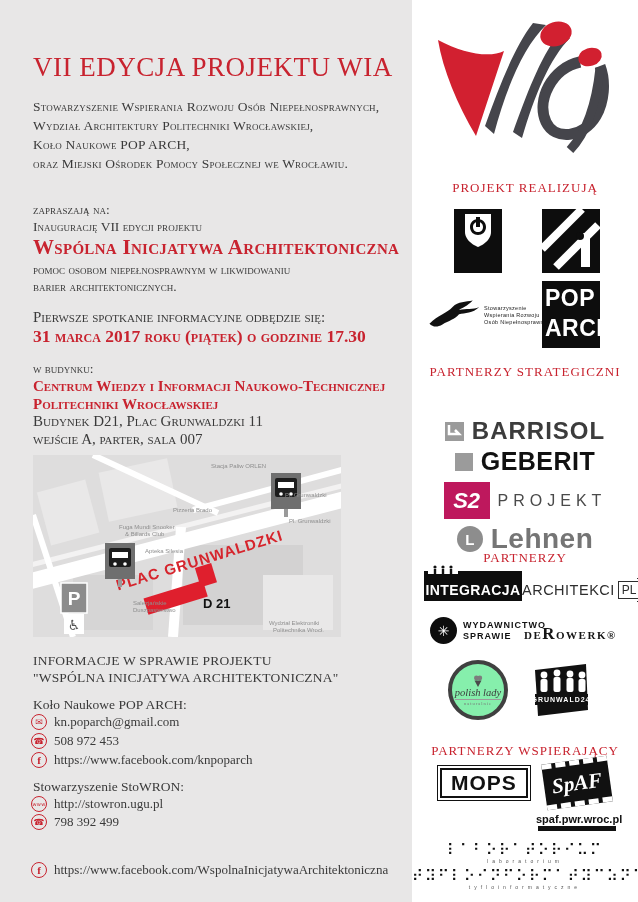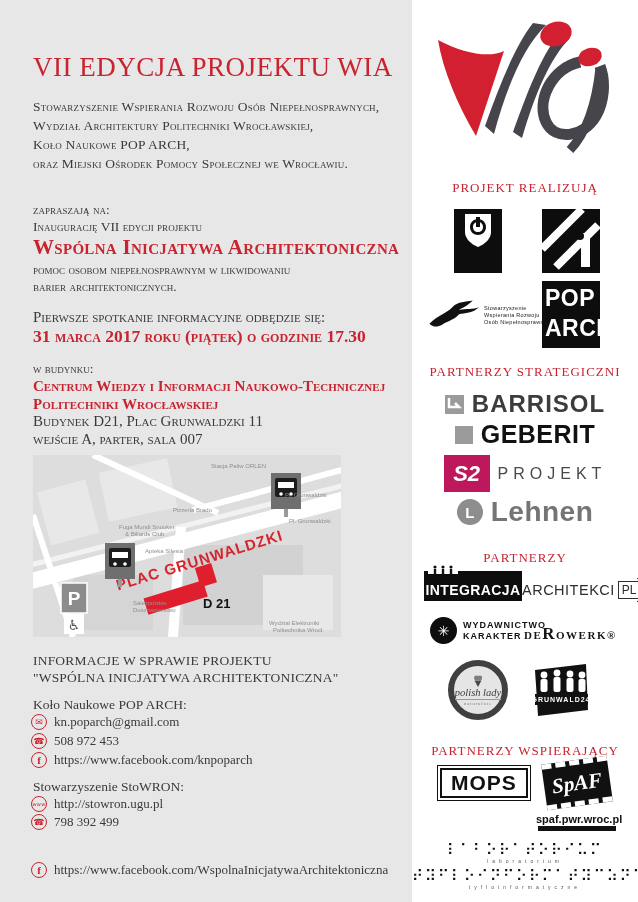--- a/index.html
+++ b/index.html
@@ -49,21 +49,21 @@
   .pw-text { font-family:"Liberation Sans",sans-serif; font-size:7.5px; line-height:8.5px; color:#fff;margin-top:25px; }
 
   .poparch { left:130px; top:281px; width:58px; height:67px;
              font-family:"Liberation Sans",sans-serif; font-weight:bold; font-size:23px;
              line-height:30px; padding:2px 3px; letter-spacing:.5px; overflow:hidden; }
 
   .bird-wrap { left:16px; top:300px; display:flex; align-items:center; gap:4px; }
   .bird-text { font-family:"Liberation Sans",sans-serif; font-size:5.5px; line-height:7px; color:#222; letter-spacing:.3px; }
 
   .row-center { position:absolute; width:100%; display:flex; justify-content:center; align-items:center; gap:8px; }
-  .sans { font-family:"Liberation Sans",sans-serif; }
+  .sans { font-family:"Liberation Sans",sans-serif;margin-top:27px; }
 
   .barrisol-text { font-size:24px; font-weight:bold; color:#3c3c3c; letter-spacing:1px; }
   .geberit-sq { width:18px; height:18px; background:#9b9b9b; }
   .geberit-text { font-size:25px; font-weight:bold; color:#111; letter-spacing:.5px; }
   .s2-sq { width:46px; height:37px; background:#be185d; color:#fff; display:flex; align-items:center;
            justify-content:center; font-size:22px; font-weight:bold; font-style:italic; }
   .s2-text { font-size:16px; color:#4a4a4a; letter-spacing:5px; }
   .lehnen-c { width:26px; height:26px; border-radius:50%; background:#8d8d8d; color:#fff;
               display:flex; align-items:center; justify-content:center; font-size:15px; font-weight:bold; }
   .lehnen-text { font-size:28px; font-weight:bold; color:#757575; letter-spacing:.5px; }
@@ -84,22 +84,22 @@
 
   .karakter { left:18px; top:617px; display:flex; align-items:center; gap:6px; }
   .karakter .disc { width:27px; height:27px; border-radius:50%; background:#0d0d0d; color:#fff;
                     display:flex; align-items:center; justify-content:center; font-size:14px;
                     font-family:"DejaVu Sans",sans-serif; }
   .karakter .lines { font-family:"Liberation Sans",sans-serif; font-weight:bold; font-size:9px;
                      line-height:10.5px; letter-spacing:1px; color:#111; }
   .derowerk { left:112px; top:624px; font-weight:bold; color:#161616; letter-spacing:1.5px; }
   .derowerk .sm { font-size:11px; } .derowerk .lg { font-size:17px; }
 
-  .plady { left:36px; top:660px; width:60px; height:60px; border:6px solid #404040; border-radius:50%;
-           background:#e5e5e5; display:flex; flex-direction:column; align-items:center; justify-content:center; }
+  .plady { left:36px; top:660px; width:60px; height:60px; border:4px solid #404040; border-radius:50%;
+           background:#86efac; display:flex; flex-direction:column; align-items:center; justify-content:center; }
   .plady .t1 { font-size:10.5px; font-style:italic; color:#3c3c3c; border-bottom:.5px solid #9a9a9a; padding-bottom:1px; }
   .plady .t2 { font-size:4.5px; letter-spacing:1px; color:#777; margin-top:1px; }
 
   .mops { left:28px; top:768px; border:2px solid #111; outline:1px solid #111; outline-offset:2px;
           padding:1px 9px; font-family:"Liberation Sans",sans-serif; font-weight:bold;
           font-size:21px; color:#111; background:#fff; letter-spacing:1px; }
 
   .spaf-strip { left:132px; top:760px; width:66px; height:46px; background:#111;
                 border-top:5px dashed #fff; border-bottom:5px dashed #fff;
                 transform:rotate(-8deg); display:flex; align-items:center; justify-content:center;
@@ -334,21 +334,21 @@
 
   <div class="sp architekci">
     <span class="main">ARCHITEKCI</span>
     <span class="plbox">PL</span>
   </div>
 
   <div class="sp karakter">
     <span class="disc">✳</span>
     <span class="lines">
       <div>WYDAWNICTWO</div>
-      <div>KARAKTER</div>
+      <div>SPRAWIE</div>
     </span>
   </div>
 
   <div class="sp derowerk">
     <span class="sm">DE</span><span class="lg">R</span><span class="sm">OWERK®</span>
   </div>
 
   <div class="sp plady">
     <svg width="10" height="12" viewBox="0 0 10 12">
       <circle cx="3.4" cy="3" r="2.4" fill="#7d7d7d"></circle>

